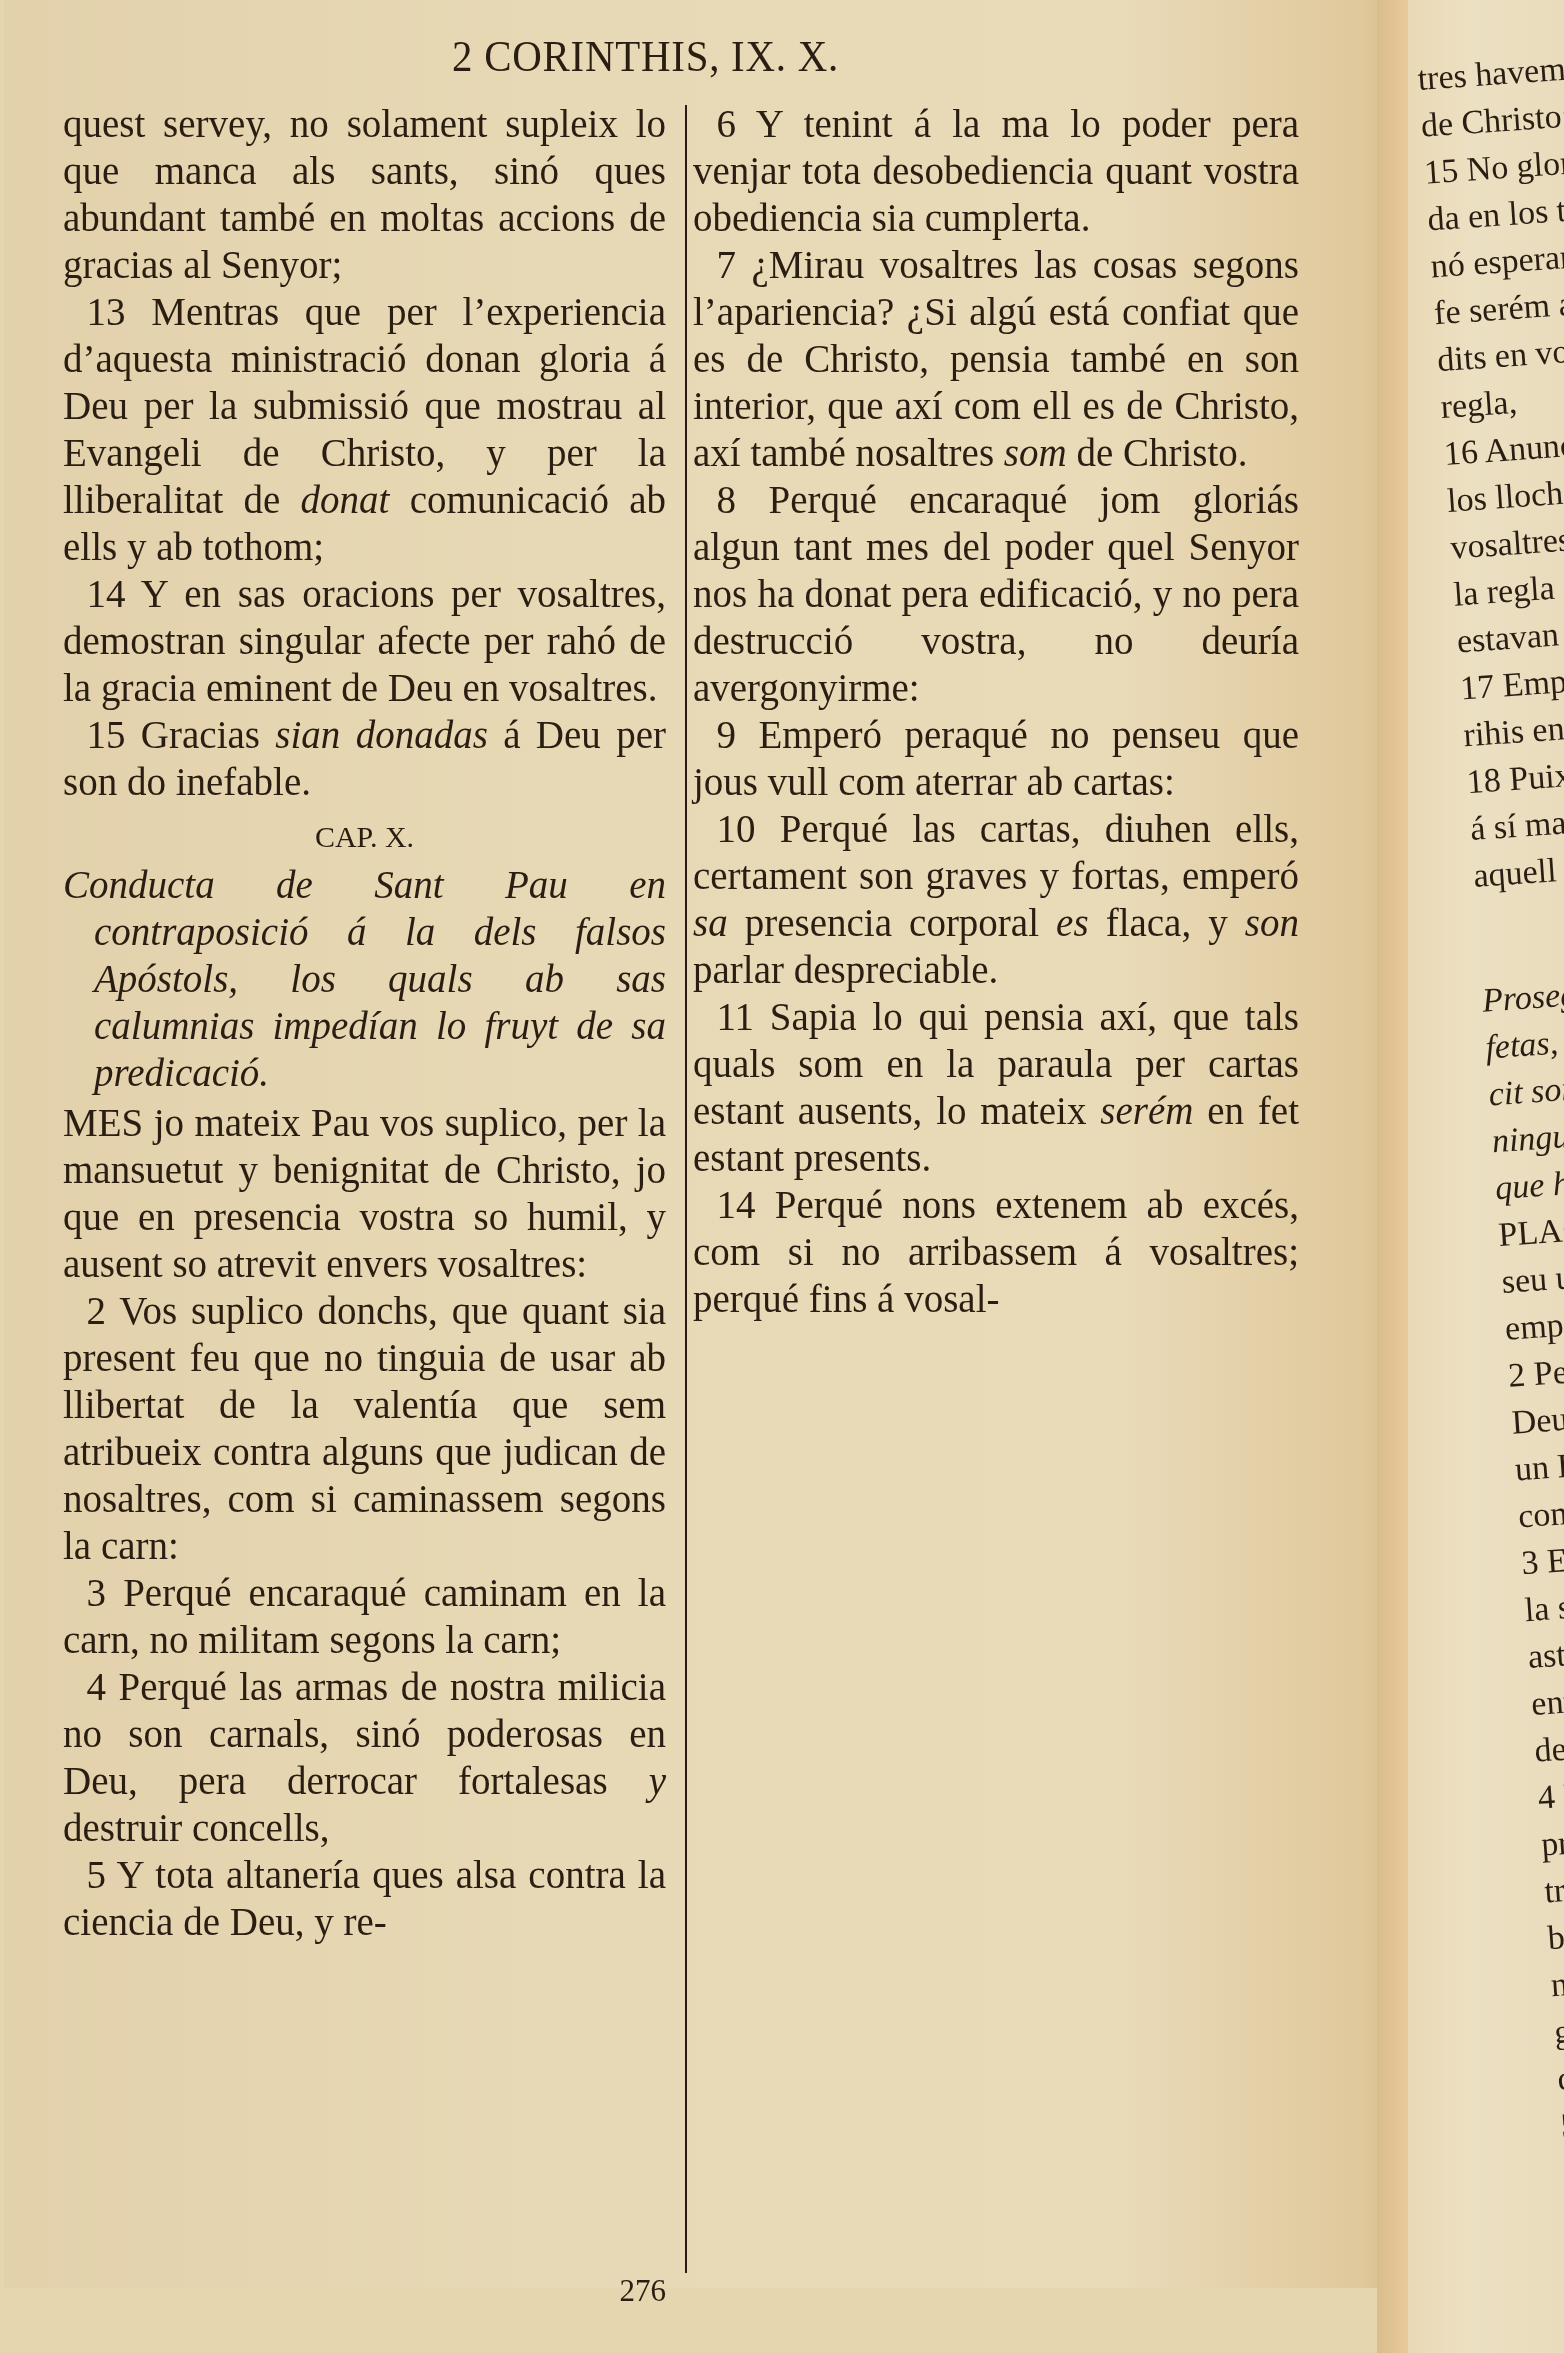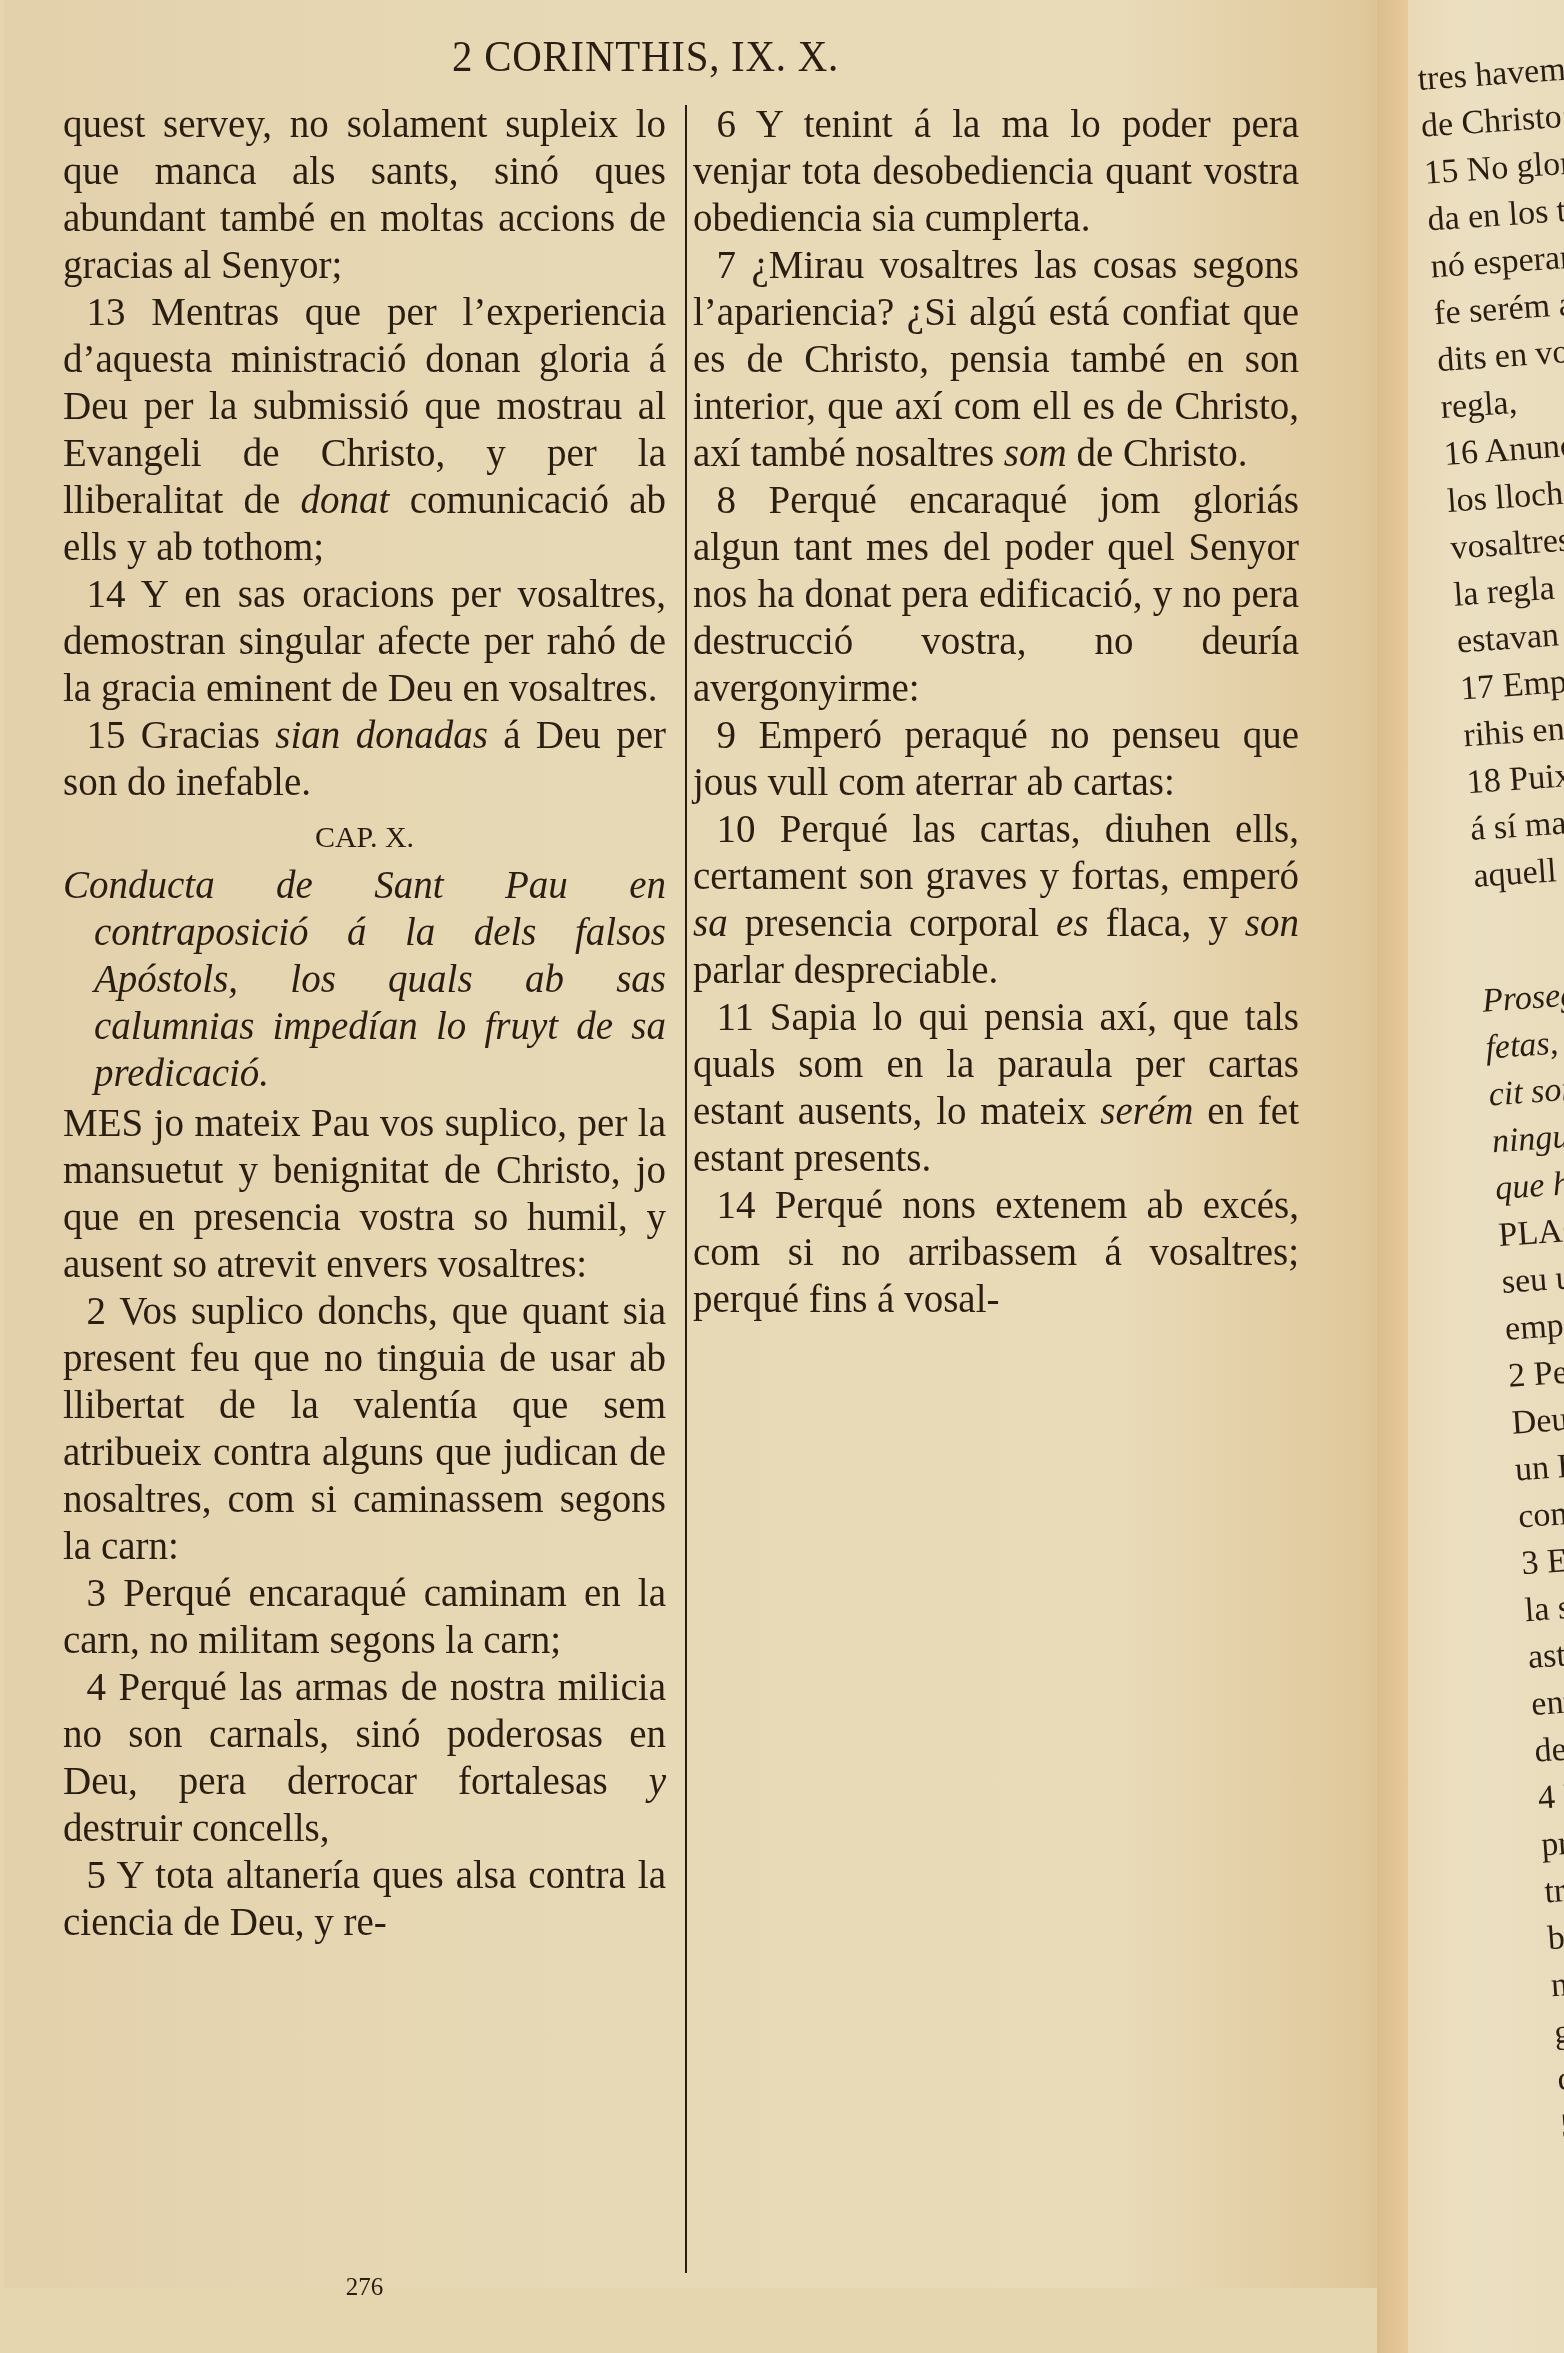--- a/index.html
+++ b/index.html
@@ -35,22 +35,22 @@
   .col-left { left:59px; width:603px; }
   .col-mid { left:689px; width:606px; }
   .col-rule {
     position:absolute; left:681px; top:105px; width:2.3px; height:2168px; background:#2a1d12;
   }
   .p { margin:0; }
   .p.indent { text-indent:23.5px; }
   .chap { text-align:center; text-align-last:center; font-size:30px; margin:7.8px 0 1.6px; }
   .summary { font-style:italic; padding-left:31px; text-indent:-31px; margin-bottom:3.1px; }
   .folio {
-    position:absolute; left:59px; width:603px; top:2273px; text-align:center;
-    font-family:"Liberation Serif", serif; font-size:25px;
+    position:absolute; left:59px; width:603px; top:2273px; text-align:right;
+    font-family:"Liberation Serif", serif; font-size:31px;
   }
   .rp-lines {
     position:absolute; left:7.8px; top:55px; width:313px;
     font-family:"Liberation Serif", serif; font-size:34px; line-height:47px;
     transform:rotate(-4deg); transform-origin:0 0;
   }
   .rp-line { white-space:nowrap; }
   .rp-lines .chap2 { font-size:41px; padding-left:110px; margin:15.6px 0; }
   .rp-lines .it { font-style:italic; }
   i { font-style:italic; }

